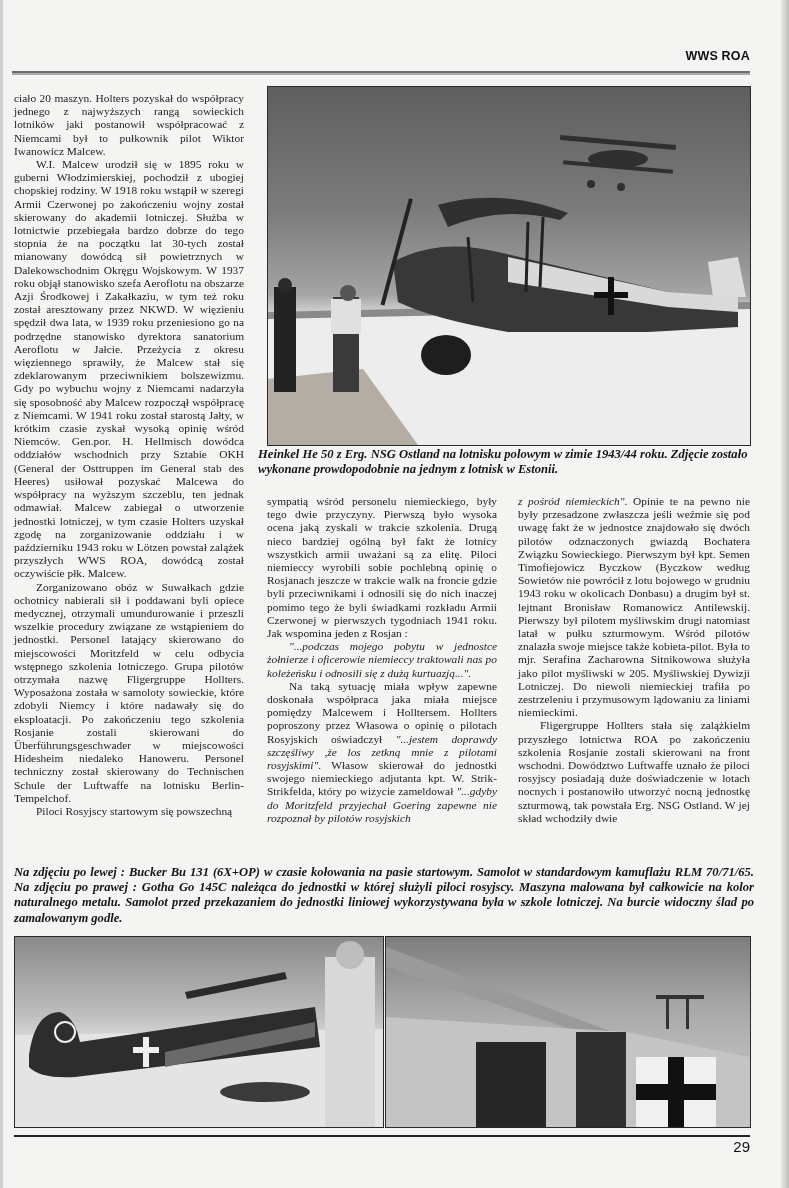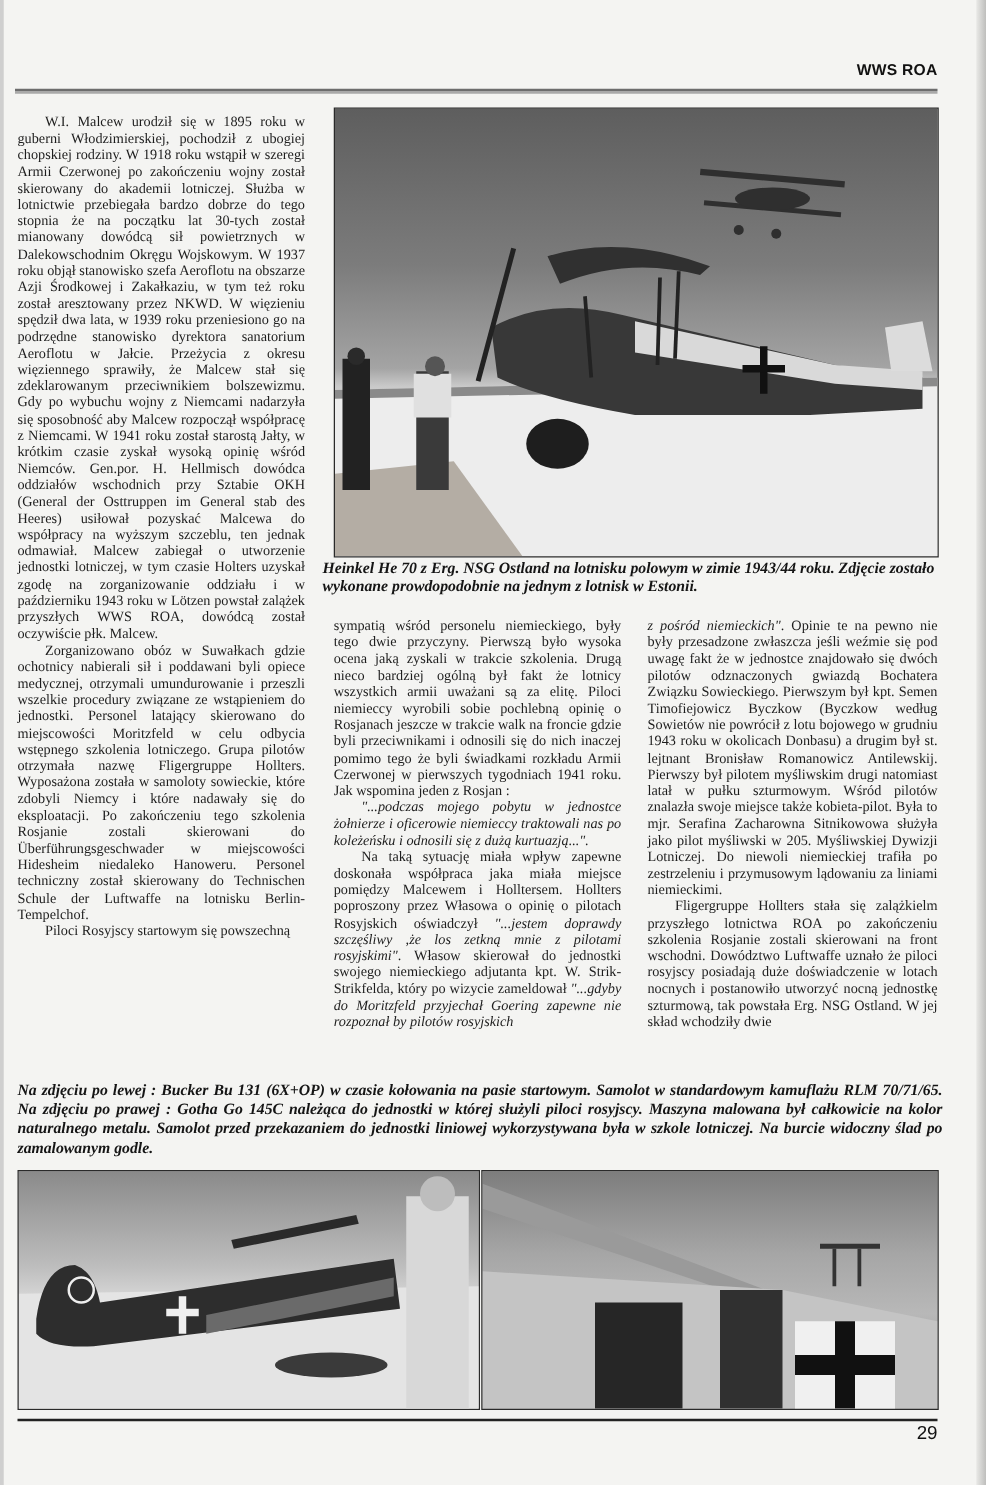--- a/index.html
+++ b/index.html
@@ -51,20 +51,21 @@
 </head>
 <body>
 
 <div class="edge-left"></div>
 <div class="edge-right"></div>
 
 <div class="running-head">WWS ROA</div>
 <div class="head-rule"></div>
 
 <div class="col col1">
+  <p>ciało 20 maszyn. Holters pozyskał do współpracy jednego z najwyższych rangą sowieckich lotników jaki postanowił współpracować z Niemcami był to pułkownik pilot Wiktor Iwanowicz Malcew.</p>
   <p class="ind">W.I. Malcew urodził się w 1895 roku w guberni Włodzimierskiej, pochodził z ubogiej chopskiej rodziny. W 1918 roku wstąpił w szeregi Armii Czerwonej po zakończeniu wojny został skierowany do akademii lotniczej. Służba w lotnictwie przebiegała bardzo dobrze do tego stopnia że na początku lat 30-tych został mianowany dowódcą sił powietrznych w Dalekowschodnim Okręgu Wojskowym. W 1937 roku objął stanowisko szefa Aeroflotu na obszarze Azji Środkowej i Zakałkaziu, w tym też roku został aresztowany przez NKWD. W więzieniu spędził dwa lata, w 1939 roku przeniesiono go na podrzędne stanowisko dyrektora sanatorium Aeroflotu w Jałcie. Przeżycia z okresu więziennego sprawiły, że Malcew stał się zdeklarowanym przeciwnikiem bolszewizmu. Gdy po wybuchu wojny z Niemcami nadarzyła się sposobność aby Malcew rozpoczął współpracę z Niemcami. W 1941 roku został starostą Jałty, w krótkim czasie zyskał wysoką opinię wśród Niemców. Gen.por. H. Hellmisch dowódca oddziałów wschodnich przy Sztabie OKH (General der Osttruppen im General stab des Heeres) usiłował pozyskać Malcewa do współpracy na wyższym szczeblu, ten jednak odmawiał. Malcew zabiegał o utworzenie jednostki lotniczej, w tym czasie Holters uzyskał zgodę na zorganizowanie oddziału i w październiku 1943 roku w Lötzen powstał zalążek przyszłych WWS ROA, dowódcą został oczywiście płk. Malcew.</p>
   <p class="ind">Zorganizowano obóz w Suwałkach gdzie ochotnicy nabierali sił i poddawani byli opiece medycznej, otrzymali umundurowanie i przeszli wszelkie procedury związane ze wstąpieniem do jednostki. Personel latający skierowano do miejscowości Moritzfeld w celu odbycia wstępnego szkolenia lotniczego. Grupa pilotów otrzymała nazwę Fligergruppe Hollters. Wyposażona została w samoloty sowieckie, które zdobyli Niemcy i które nadawały się do eksploatacji. Po zakończeniu tego szkolenia Rosjanie zostali skierowani do Überführungsgeschwader w miejscowości Hidesheim niedaleko Hanoweru. Personel techniczny został skierowany do Technischen Schule der Luftwaffe na lotnisku Berlin-Tempelchof.</p>
   <p class="ind">Piloci Rosyjscy startowym się powszechną</p>
 </div>
 
 <div class="photo photo-top">
   <svg viewBox="0 0 482 358" preserveAspectRatio="none">
 
     <path d="M0 225 L482 215 L482 358 L0 358 Z" fill="#ededed"></path>
     <path d="M0 225 L220 220 L482 215 L482 222 L0 232 Z" fill="#8a8a8a"></path>
@@ -95,21 +96,21 @@
 
     <g>
       <rect x="6" y="200" width="22" height="105" fill="#222"></rect>
       <circle cx="17" cy="198" r="7" fill="#2a2a2a"></circle>
       <rect x="65" y="210" width="26" height="95" fill="#3a3a3a"></rect>
       <rect x="63" y="212" width="30" height="35" fill="#e0e0e0"></rect>
       <circle cx="80" cy="206" r="8" fill="#555"></circle>
     </g>
   </svg>
 </div>
-<div class="caption cap-top">Heinkel He 70 z Erg. NSG Ostland na lotnisku polowym w zimie 1943/44 roku. Zdjęcie zostało wykonane prowdopodobnie na jednym z lotnisk w Estonii.</div>
+<div class="caption cap-top">Heinkel He 50 z Erg. NSG Ostland na lotnisku polowym w zimie 1943/44 roku. Zdjęcie zostało wykonane prowdopodobnie na jednym z lotnisk w Estonii.</div>
 
 <div class="col col2">
   <p>sympatią wśród personelu niemieckiego, były tego dwie przyczyny. Pierwszą było wysoka ocena jaką zyskali w trakcie szkolenia. Drugą nieco bardziej ogólną był fakt że lotnicy wszystkich armii uważani są za elitę. Piloci niemieccy wyrobili sobie pochlebną opinię o Rosjanach jeszcze w trakcie walk na froncie gdzie byli przeciwnikami i odnosili się do nich inaczej pomimo tego że byli świadkami rozkładu Armii Czerwonej w pierwszych tygodniach 1941 roku. Jak wspomina jeden z Rosjan :</p>
   <p class="ind quote">"...podczas mojego pobytu w jednostce żołnierze i oficerowie niemieccy traktowali nas po koleżeńsku i odnosili się z dużą kurtuazją...".</p>
   <p class="ind"><span>Na taką sytuację miała wpływ zapewne doskonała współpraca jaka miała miejsce pomiędzy Malcewem i Holltersem. Hollters poproszony przez Własowa o opinię o pilotach Rosyjskich oświadczył </span><span class="quote">"...jestem doprawdy szczęśliwy ,że los zetkną mnie z pilotami rosyjskimi"</span><span>. Własow skierował do jednostki swojego niemieckiego adjutanta kpt. W. Strik-Strikfelda, który po wizycie zameldował </span><span class="quote">"...gdyby do Moritzfeld przyjechał Goering zapewne nie rozpoznał by pilotów rosyjskich</span></p>
 </div>
 
 <div class="col col3">
   <p><span class="quote">z pośród niemieckich"</span><span>. Opinie te na pewno nie były przesadzone zwłaszcza jeśli weźmie się pod uwagę fakt że w jednostce znajdowało się dwóch pilotów odznaczonych gwiazdą Bochatera Związku Sowieckiego. Pierwszym był kpt. Semen Timofiejowicz Byczkow (Byczkow według Sowietów nie powrócił z lotu bojowego w grudniu 1943 roku w okolicach Donbasu) a drugim był st. lejtnant Bronisław Romanowicz Antilewskij. Pierwszy był pilotem myśliwskim drugi natomiast latał w pułku szturmowym. Wśród pilotów znalazła swoje miejsce także kobieta-pilot. Była to mjr. Serafina Zacharowna Sitnikowowa służyła jako pilot myśliwski w 205. Myśliwskiej Dywizji Lotniczej. Do niewoli niemieckiej trafiła po zestrzeleniu i przymusowym lądowaniu za liniami niemieckimi.</span></p>
   <p class="ind">Fligergruppe Hollters stała się zalążkielm przyszłego lotnictwa ROA  po zakończeniu szkolenia Rosjanie zostali skierowani na front wschodni. Dowództwo Luftwaffe uznało że piloci rosyjscy posiadają duże doświadczenie w lotach nocnych i postanowiło utworzyć nocną jednostkę szturmową, tak powstała Erg. NSG Ostland. W jej skład wchodziły dwie</p>

